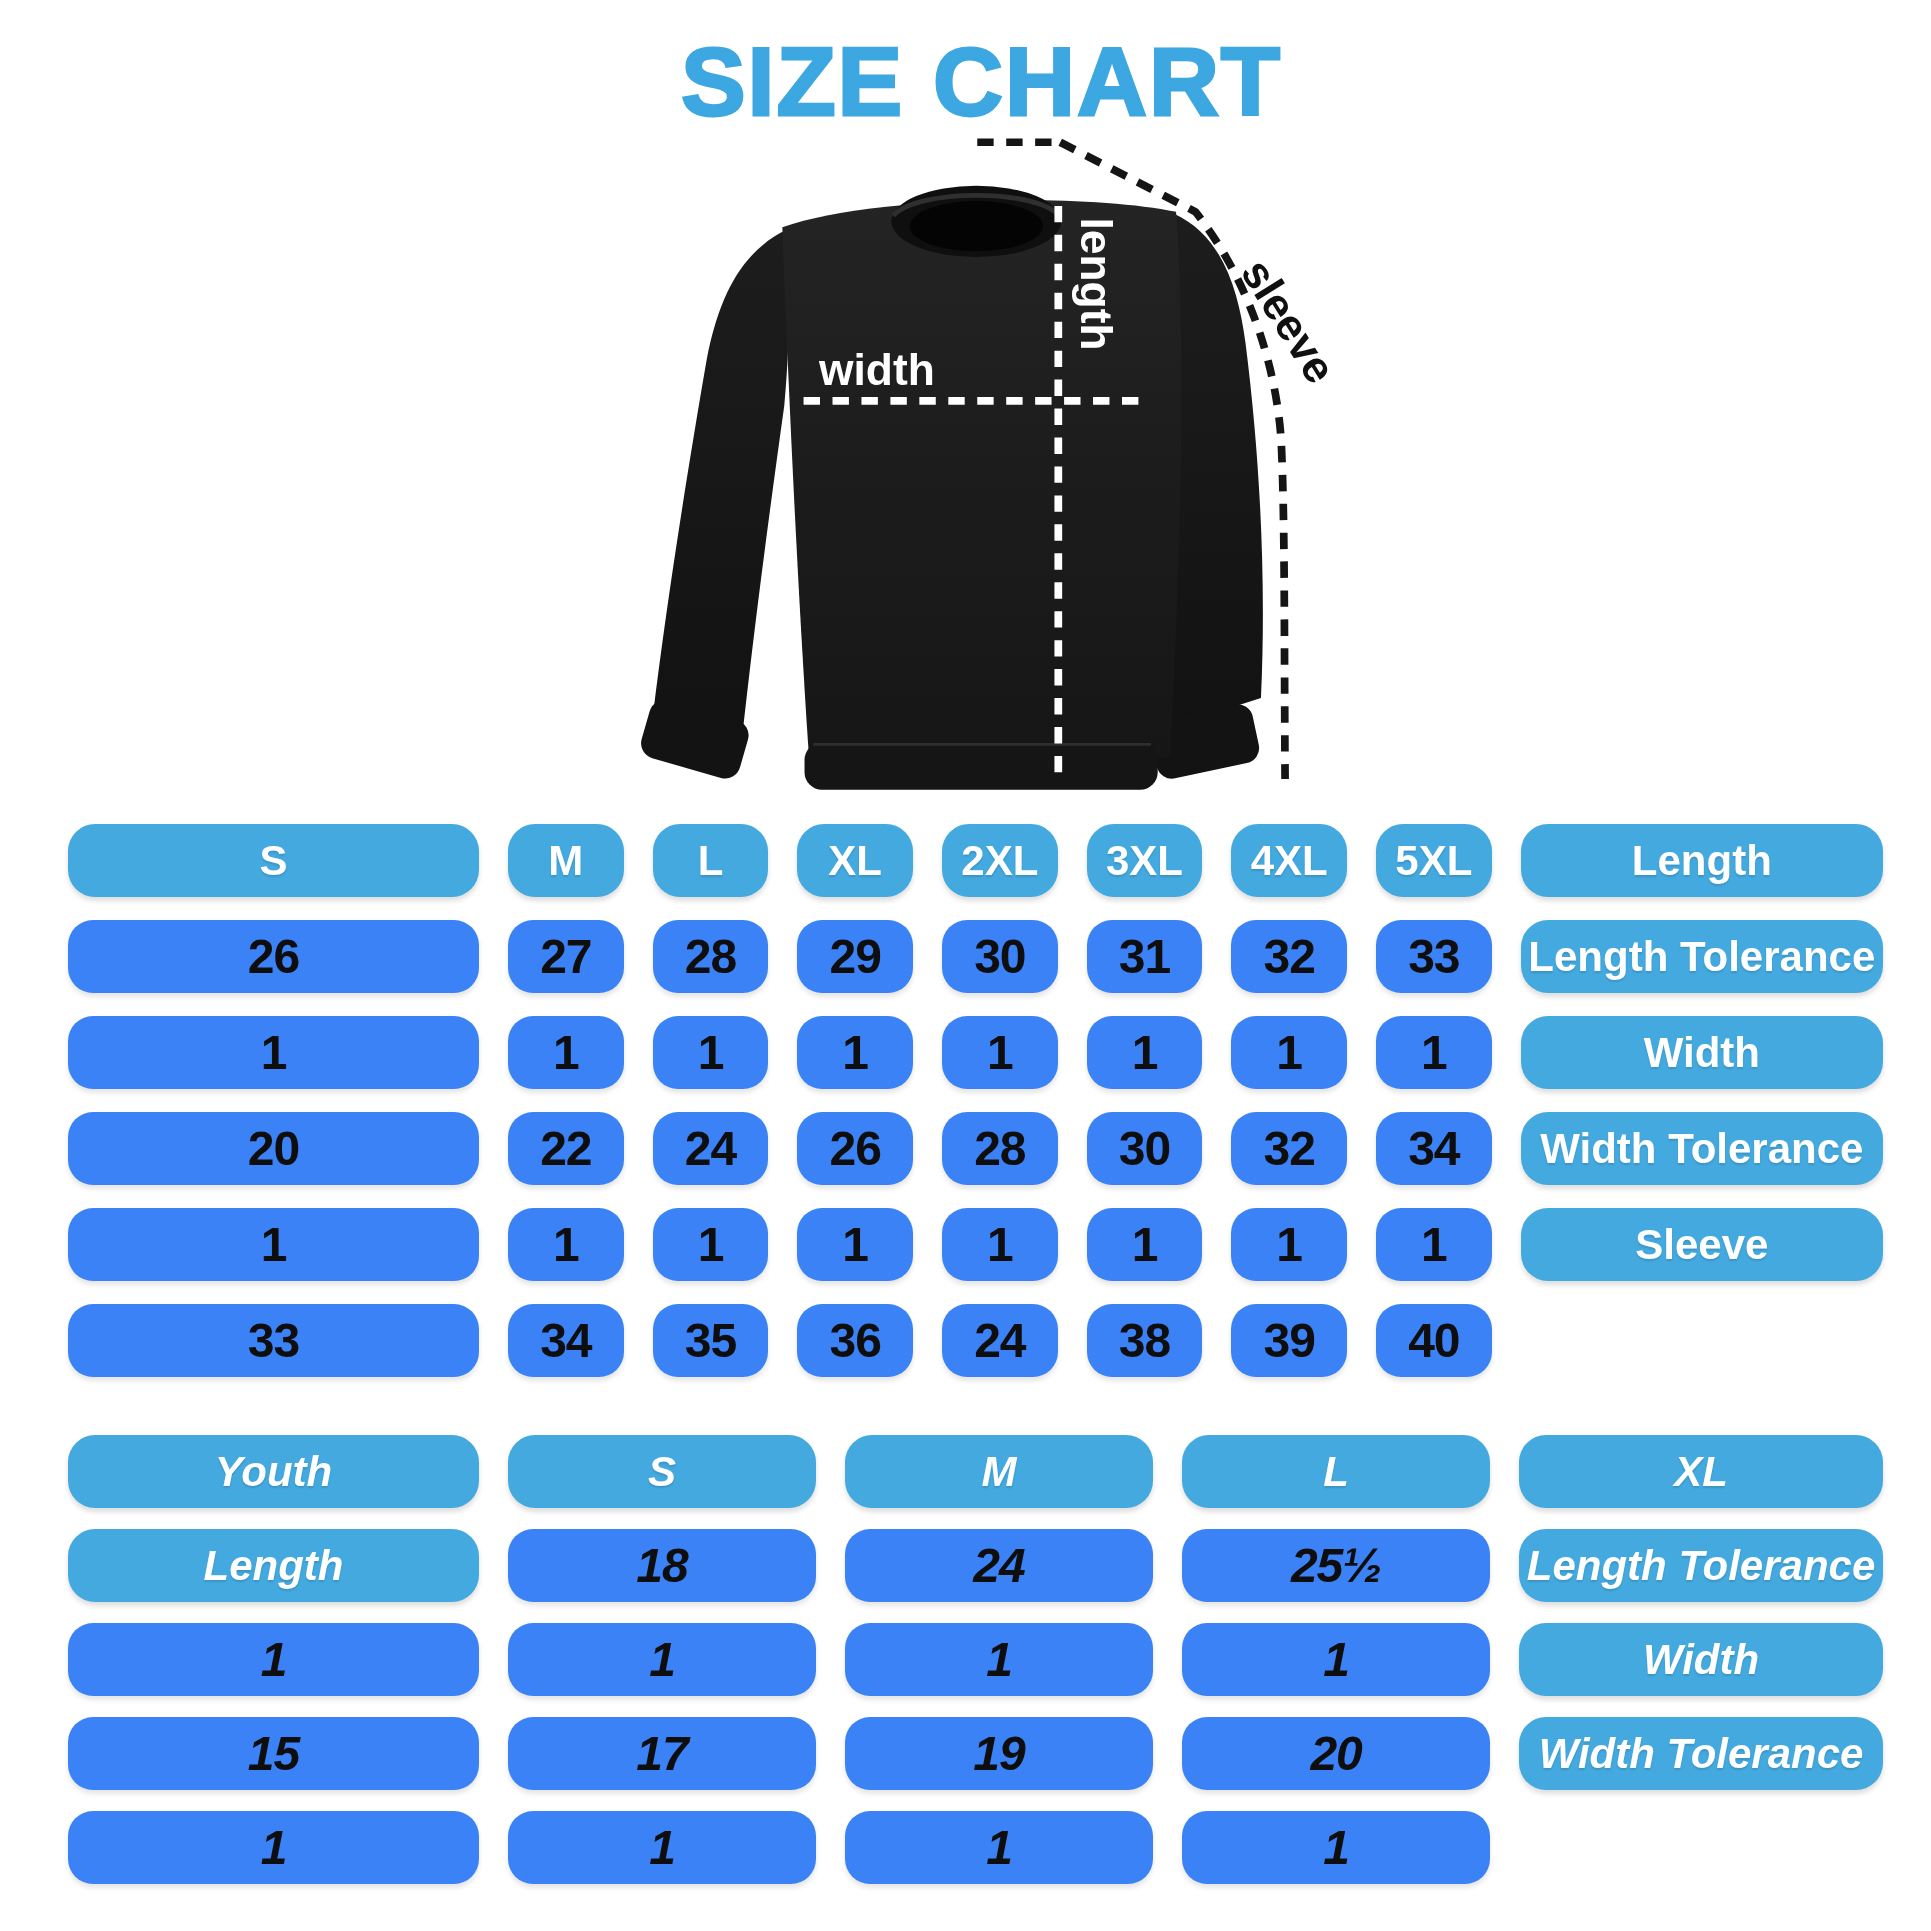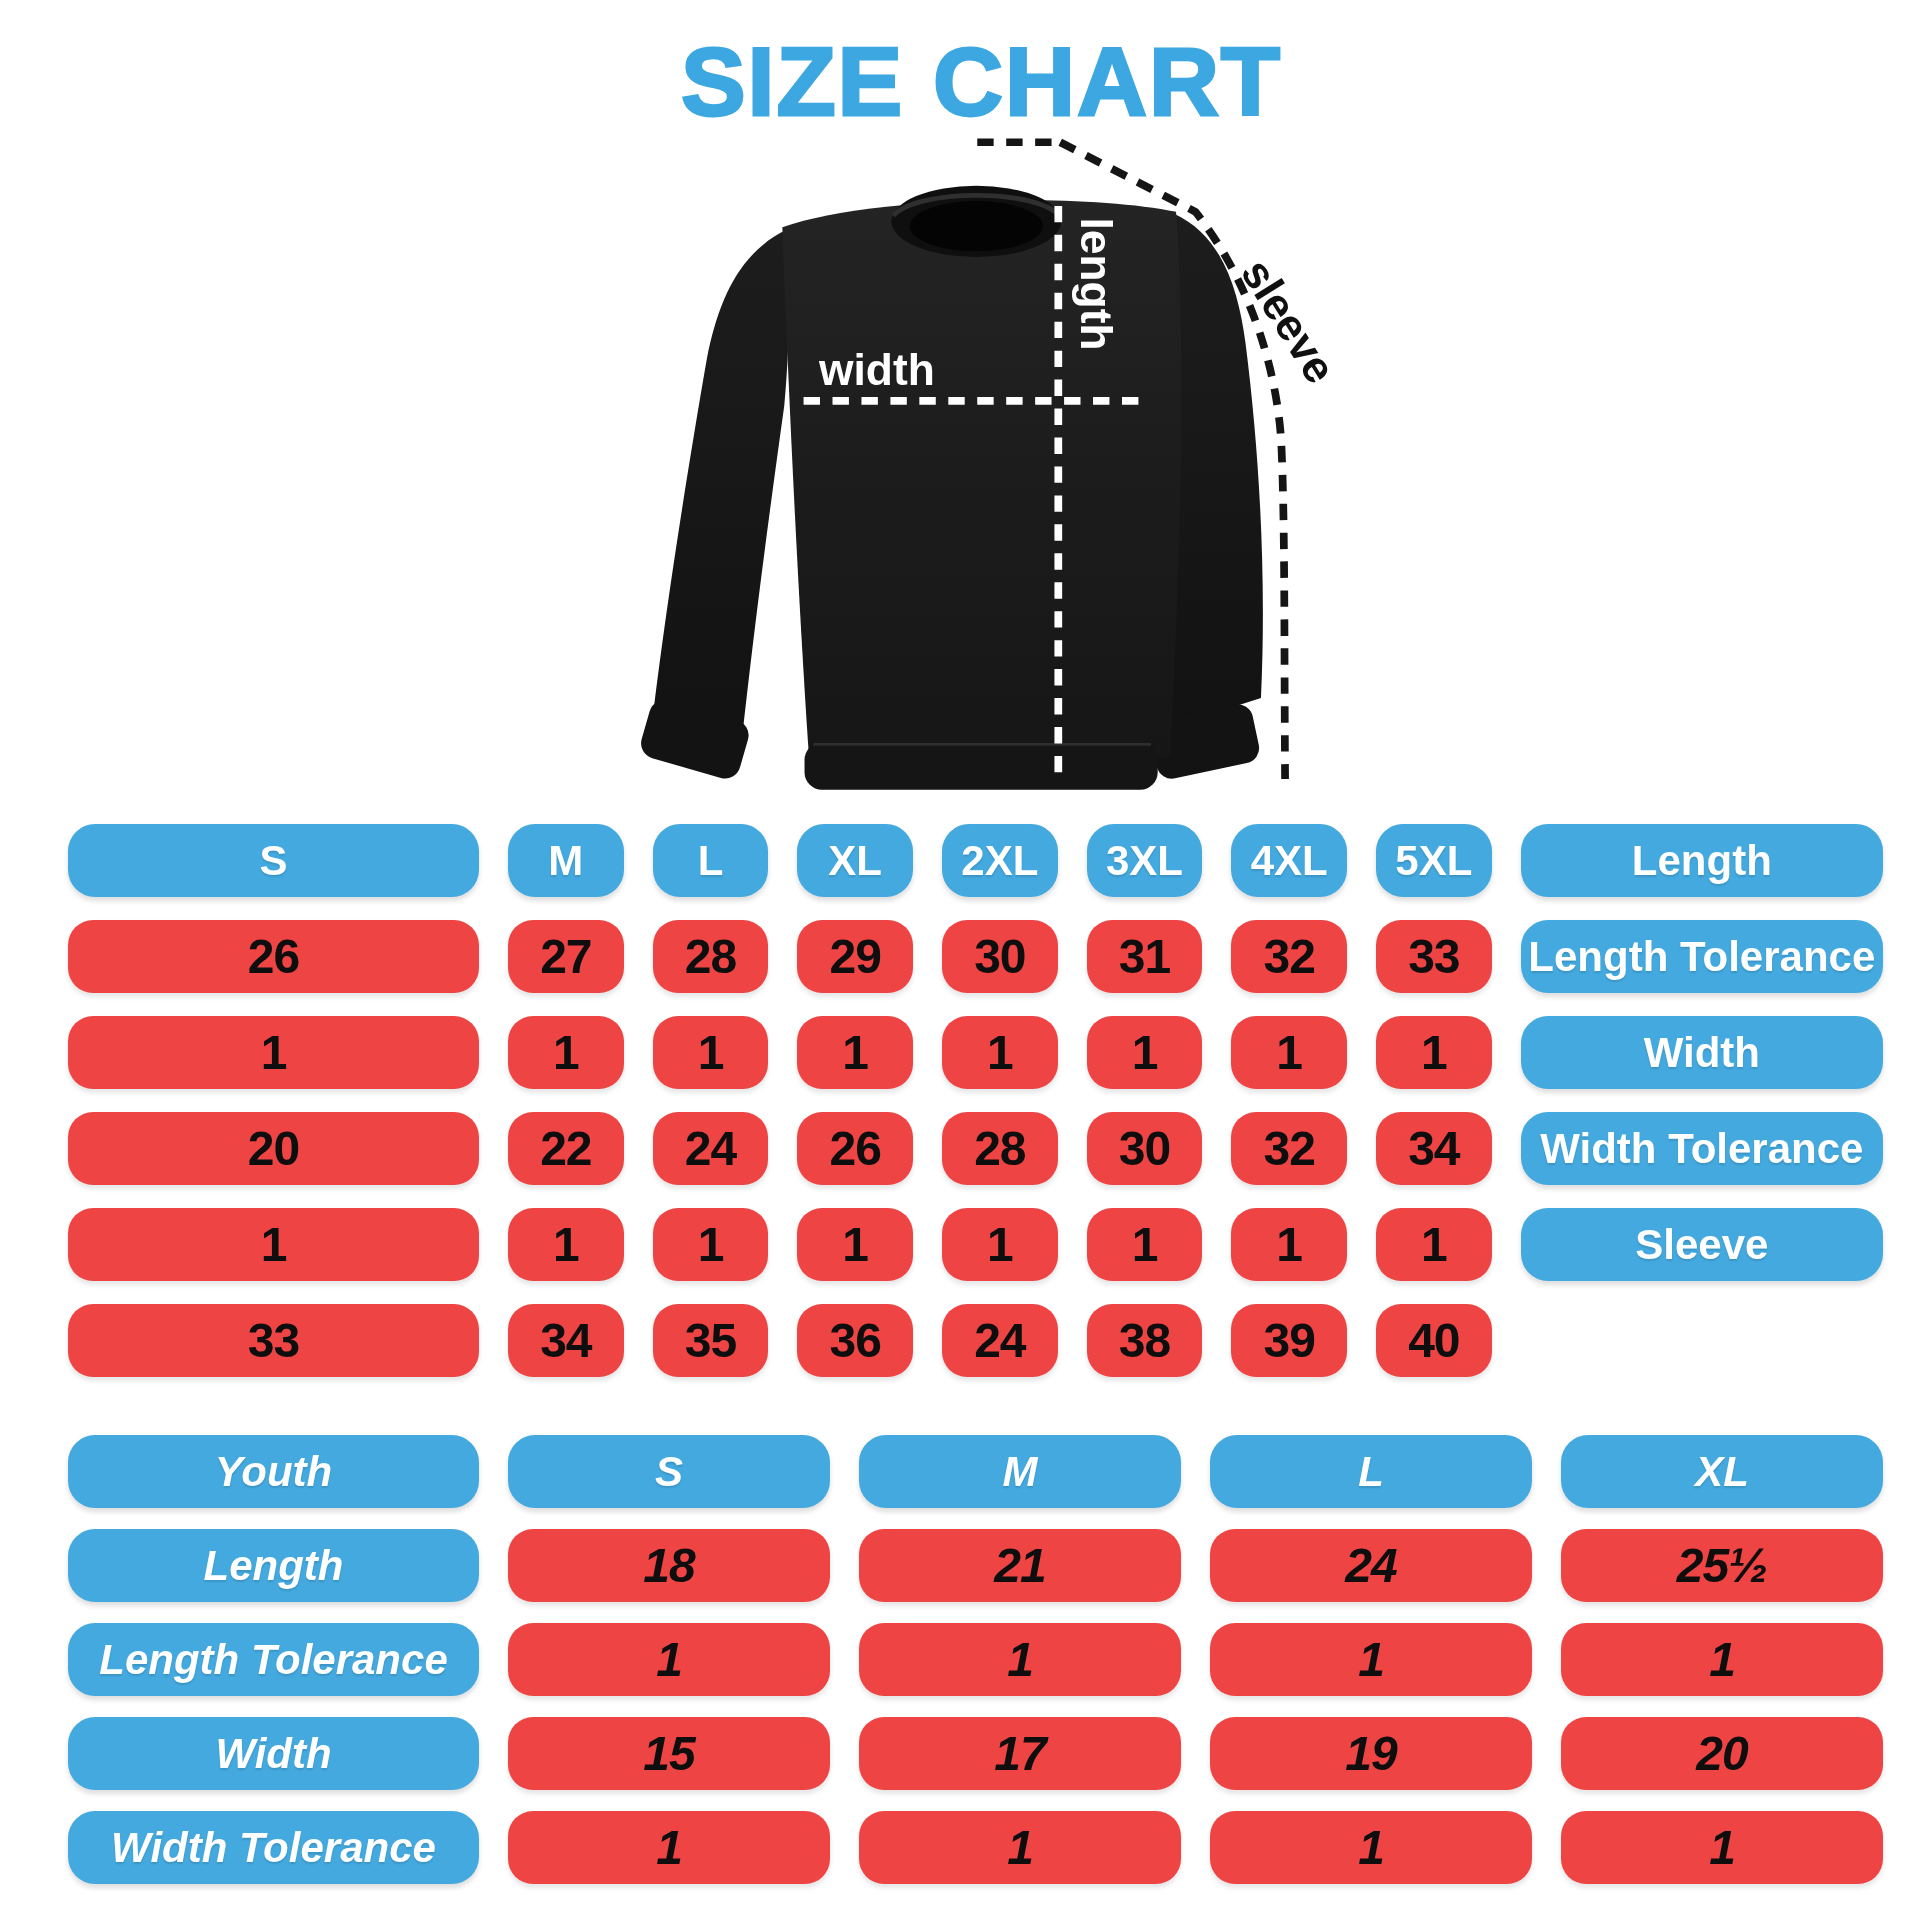--- a/index.html
+++ b/index.html
@@ -25,21 +25,21 @@
     display:flex;align-items:center;justify-content:center;
     white-space:nowrap;padding:0 7.7px;box-sizing:border-box;
   }
   .pb{
     background:#43A9DF;color:#ffffff;border-radius:27px;
     font-weight:bold;font-size:42px;
     box-shadow:0 3.9px 4.8px rgba(0,0,0,.13);
     text-shadow:0 1.9px 1.9px rgba(0,0,0,.12);
   }
   .pg{
-    background:#ef4444;color:#0E0E0E;border-radius:25px;
+    background:#3b82f6;color:#0E0E0E;border-radius:25px;
     font-weight:bold;font-size:48px;letter-spacing:-1px;
     box-shadow:0 3.9px 4.8px rgba(0,0,0,.10);
   }
 </style>
 </head>
 <body>
 
 <div class="page">
 
   <h1 class="title">SIZE CHART</h1>
@@ -155,21 +155,20 @@
   <div class="tbl youth">
 
     <div class="pill pb">Youth</div>
     <div class="pill pb">S</div>
     <div class="pill pb">M</div>
     <div class="pill pb">L</div>
     <div class="pill pb">XL</div>
 
     <div class="pill pb">Length</div>
     <div class="pill pg">18</div>
-    <div class="pill pg">21</div>
     <div class="pill pg">24</div>
     <div class="pill pg">25½</div>
 
     <div class="pill pb">Length Tolerance</div>
     <div class="pill pg">1</div>
     <div class="pill pg">1</div>
     <div class="pill pg">1</div>
     <div class="pill pg">1</div>
 
     <div class="pill pb">Width</div>

